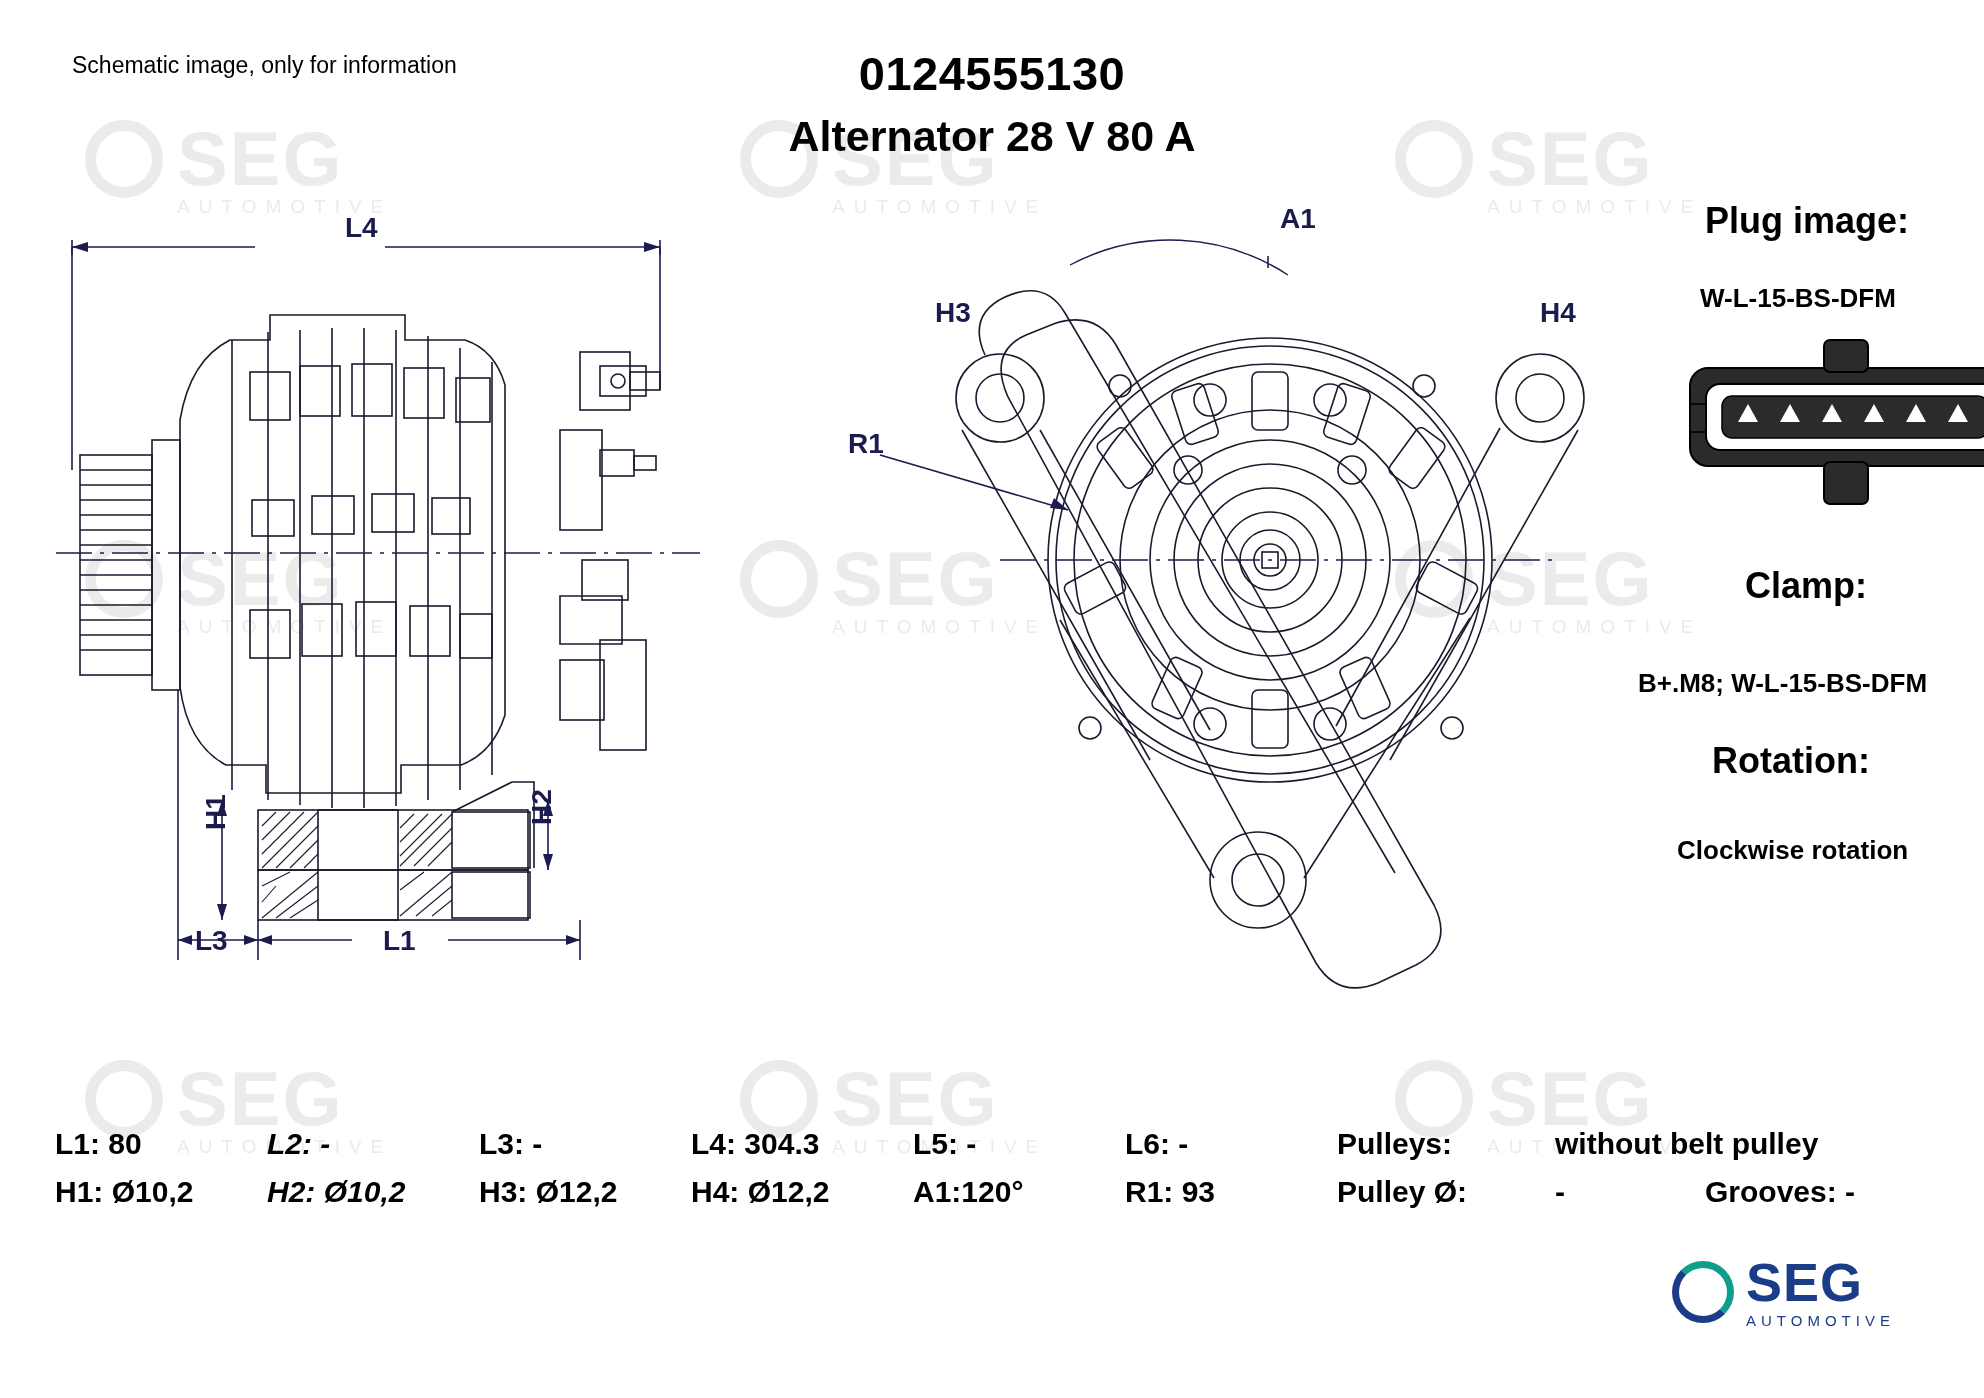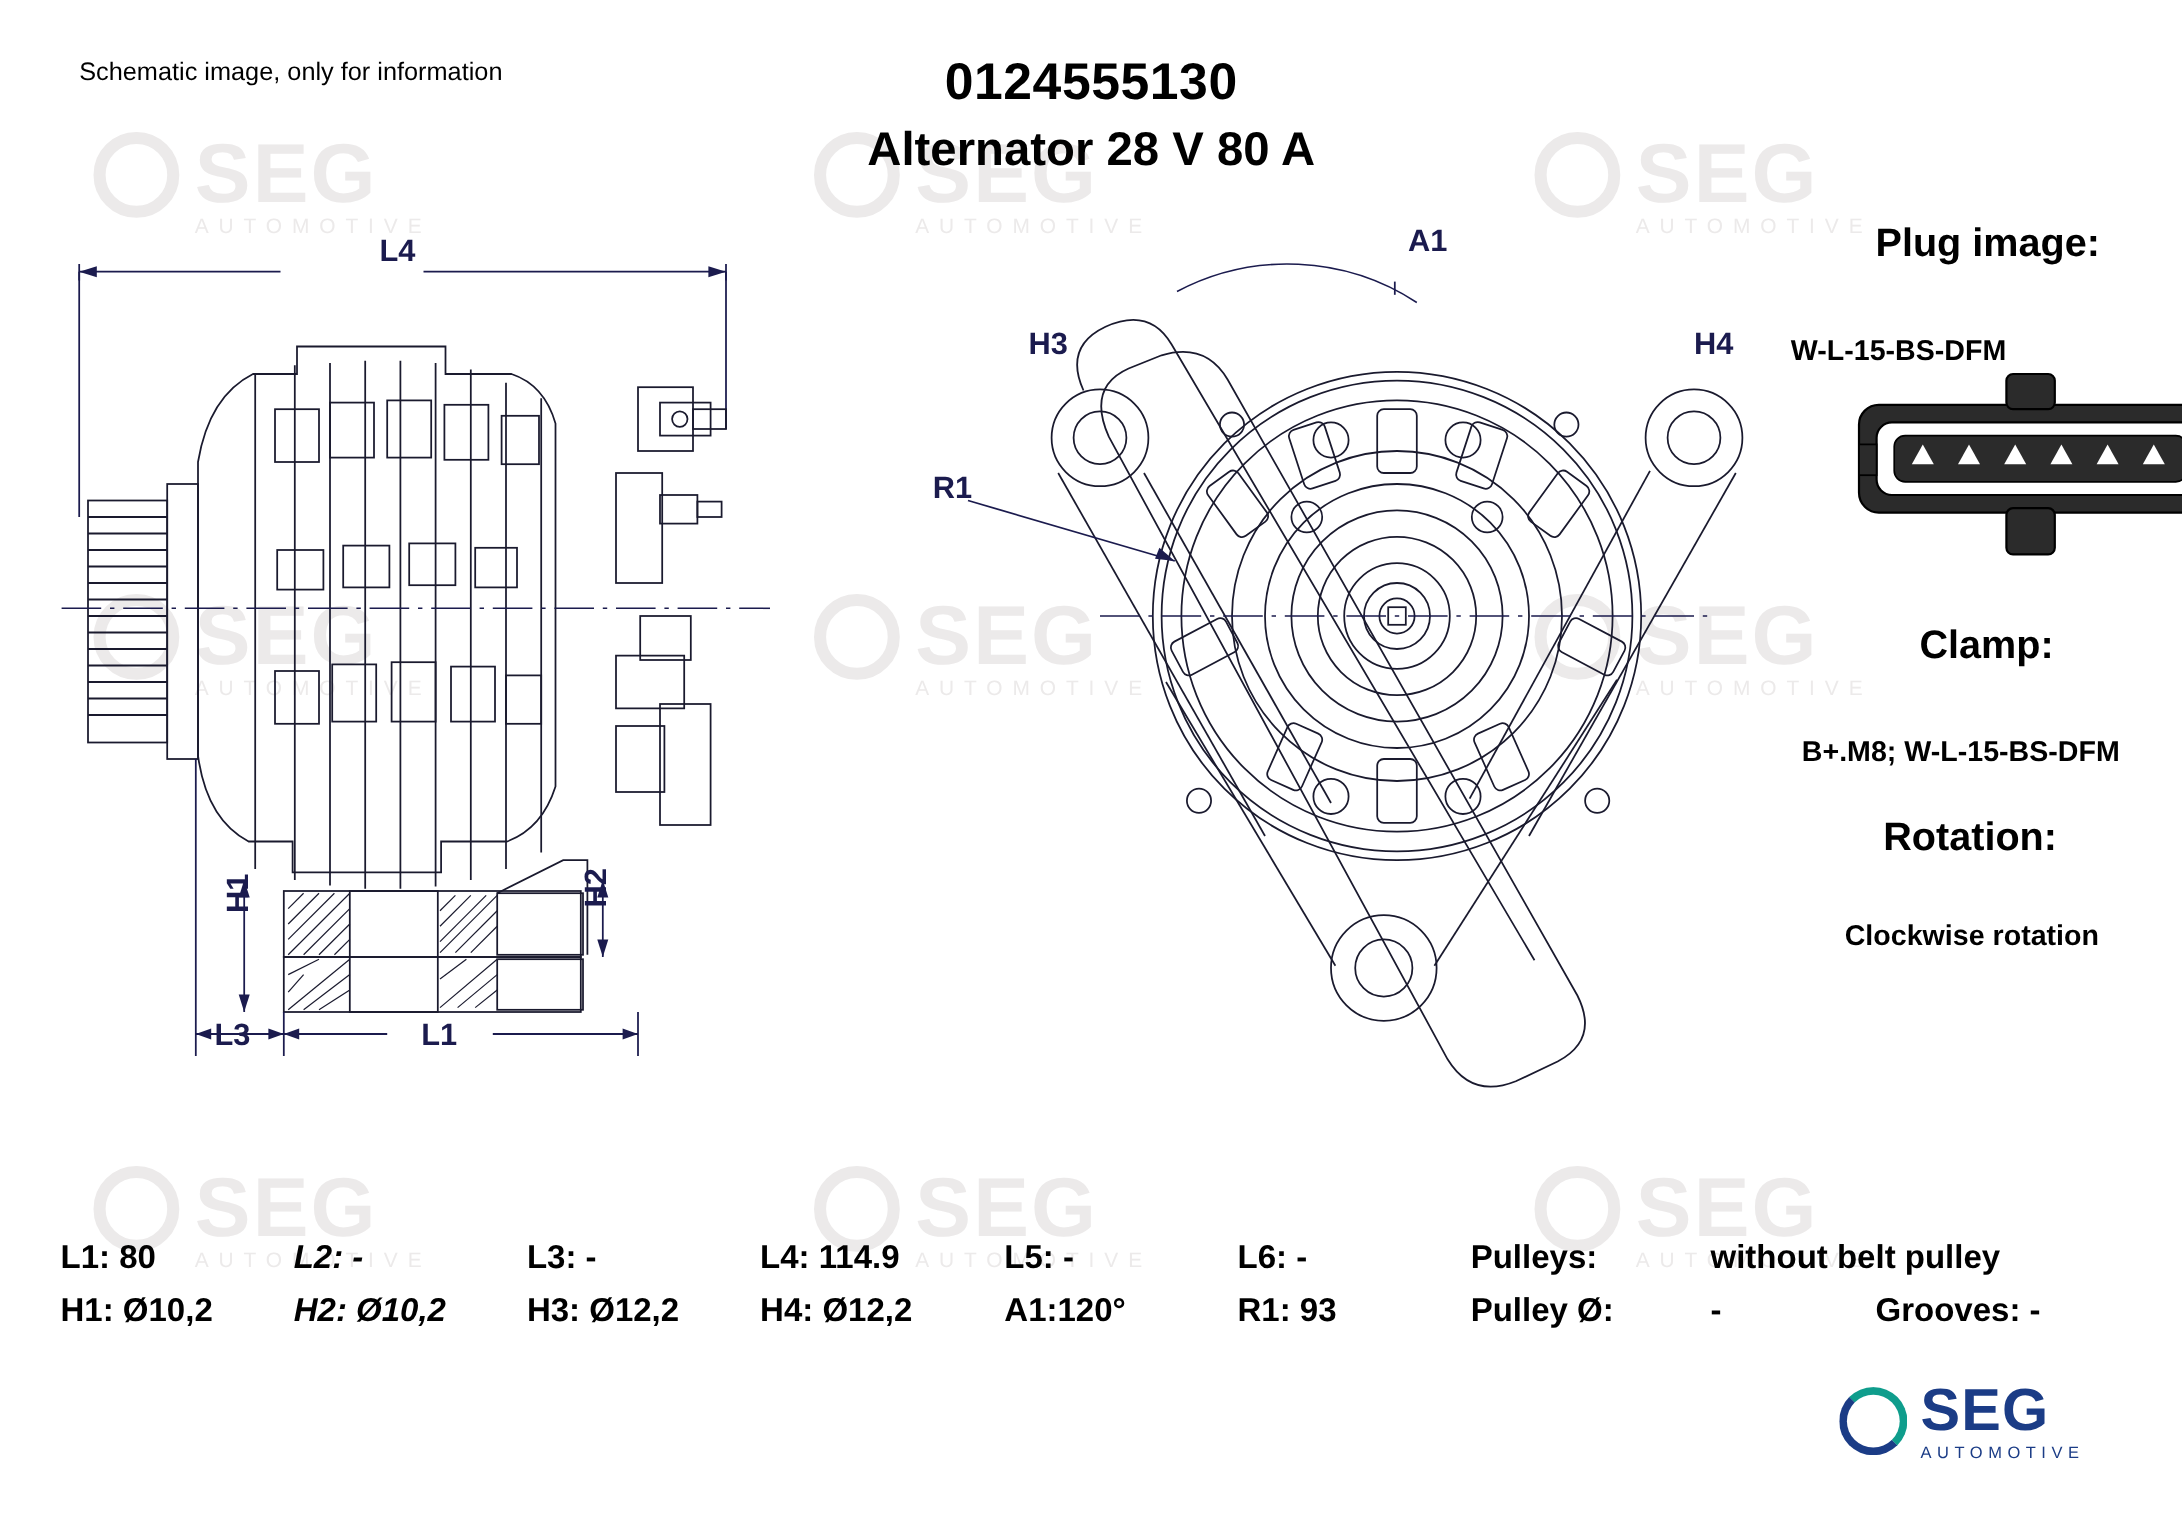--- a/index.html
+++ b/index.html
@@ -473,36 +473,36 @@
 <div class="dimlabel" style="left:383px; top:925px;">L1</div>
 <div class="dimlabel rot" style="left:200px; top:830px;">H1</div>
 <div class="dimlabel rot" style="left:526px; top:825px;">H2</div>
 
 <div class="dimlabel" style="left:1280px; top:203px;">A1</div>
 <div class="dimlabel" style="left:935px;  top:297px;">H3</div>
 <div class="dimlabel" style="left:1540px; top:297px;">H4</div>
 <div class="dimlabel" style="left:848px;  top:428px;">R1</div>
 
 <div class="txt rhead" style="left:1705px; top:200px;">Plug image:</div>
-<div class="txt rsub" style="left:1628px; top:283px;margin-top:20px;">W-L-15-BS-DFM</div>
+<div class="txt rsub" style="left:1700px; top:283px;">W-L-15-BS-DFM</div>
 
 <div class="txt rhead" style="left:1745px; top:565px;">
   <span>Clamp</span><span>:</span>
 </div>
 <div class="txt rsub" style="left:1638px; top:668px;">B+.M8; W-L-15-BS-DFM</div>
 
 <div class="txt rhead" style="left:1712px; top:740px;">Rotation:</div>
 <div class="txt rsub" style="left:1677px; top:835px;">Clockwise rotation</div>
 
 <div id="spec-table">
   <div class="row">
     <div class="cell c1">L1: 80</div>
     <div class="cell c2">L2: -</div>
     <div class="cell c3">L3: -</div>
-    <div class="cell c4">L4: 114.9</div>
+    <div class="cell c4">L4: 304.3</div>
     <div class="cell c5">L5: -</div>
     <div class="cell c6">L6: -</div>
     <div class="cell c7">Pulleys:</div>
     <div class="cell c8 pulley-val">without belt pulley</div>
   </div>
   <div class="row">
     <div class="cell c1">H1: Ø10,2</div>
     <div class="cell c2">H2: Ø10,2</div>
     <div class="cell c3">H3: Ø12,2</div>
     <div class="cell c4">H4: Ø12,2</div>

